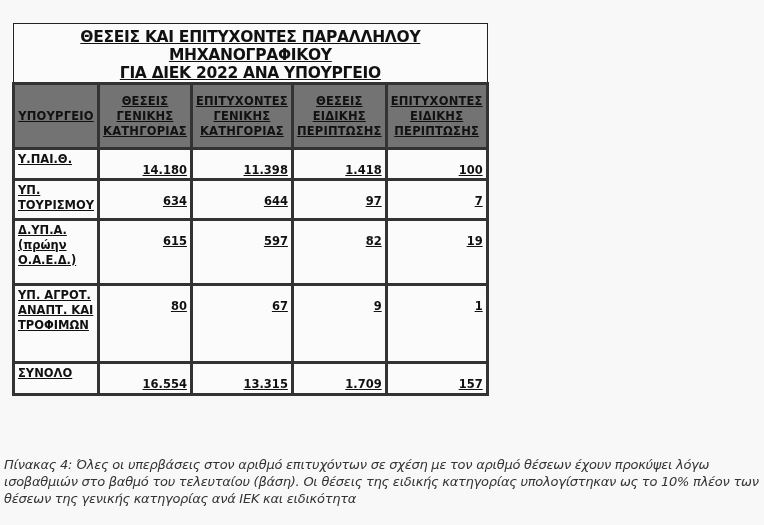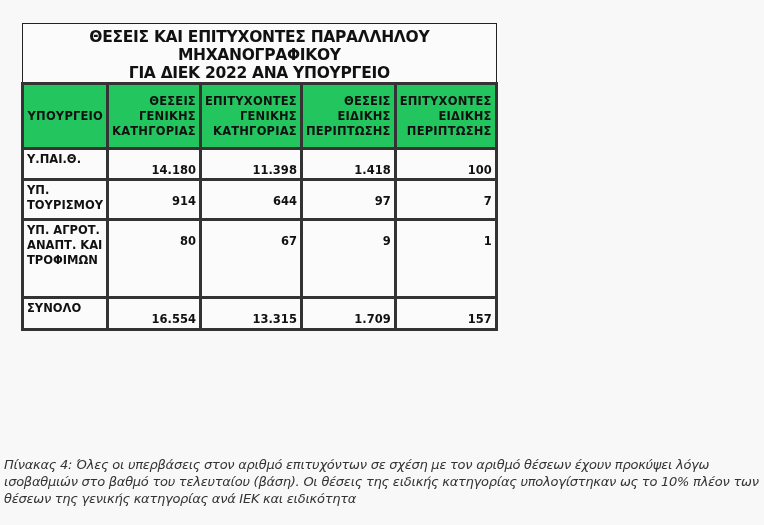--- a/index.html
+++ b/index.html
@@ -6,23 +6,24 @@
   body {
     width: 764px; height: 525px;
     background: #f8f8f8;
     font-family: "DejaVu Sans", sans-serif;
     position: relative;
     overflow: hidden;
     color: #111;
   }
   table {
     position: absolute;
-    left: 21px; top: 23px;
+    left: 12px; top: 23px;
     border-collapse: collapse;
     background: #fbfbfb;
+    text-decoration: underline;
   }
   td, th {
     border: 3px solid #333;
     padding: 0 3px;
     font-size: 11.5px;
     font-weight: bold;
     line-height: 15px;
   }
   .title-row td {
     border: 1px solid #222;
@@ -32,22 +33,22 @@
     vertical-align: top;
     font-family: "DejaVu Sans", sans-serif;
     font-weight: bold;
     font-size: 15.5px;
     line-height: 18px;
     padding-top: 4px;
     letter-spacing: -0.3px;
   }
   .title-row td { border-top: 1px solid #222; border-left: 1px solid #222; border-right: 1px solid #222; }
   th {
-    background: #22c55e;
-    text-align: right;
+    background: #737373;
+    text-align: center;
     vertical-align: middle;
     height: 62px;
     letter-spacing: 0.2px;
   }
   td.label { text-align: left; vertical-align: top; padding-top: 2px; }
   td.num { text-align: right; vertical-align: top; padding-top: 13px; }
   col.c0 { width: 84px; }
   col.c1 { width: 91px; }
   col.c2 { width: 100px; }
   col.c3 { width: 92px; }
@@ -116,24 +117,35 @@
         <td class="num">14.180</td>
         <td class="num">11.398</td>
         <td class="num">1.418</td>
         <td class="num">100</td>
       </tr>
       <tr style="height: 40px;">
         <td class="label">
           <div>ΥΠ.</div>
           <div>ΤΟΥΡΙΣΜΟΥ</div>
         </td>
-        <td class="num">914</td>
+        <td class="num">634</td>
         <td class="num">644</td>
         <td class="num">97</td>
         <td class="num">7</td>
+      </tr>
+      <tr style="height: 65px;">
+        <td class="label">
+          <div>Δ.ΥΠ.Α.</div>
+          <div>(πρώην</div>
+          <div>Ο.Α.Ε.Δ.)</div>
+        </td>
+        <td class="num">615</td>
+        <td class="num">597</td>
+        <td class="num">82</td>
+        <td class="num">19</td>
       </tr>
       <tr style="height: 78px;">
         <td class="label">
           <div>ΥΠ. ΑΓΡΟΤ.</div>
           <div>ΑΝΑΠΤ. ΚΑΙ</div>
           <div>ΤΡΟΦΙΜΩΝ</div>
         </td>
         <td class="num">80</td>
         <td class="num">67</td>
         <td class="num">9</td>

